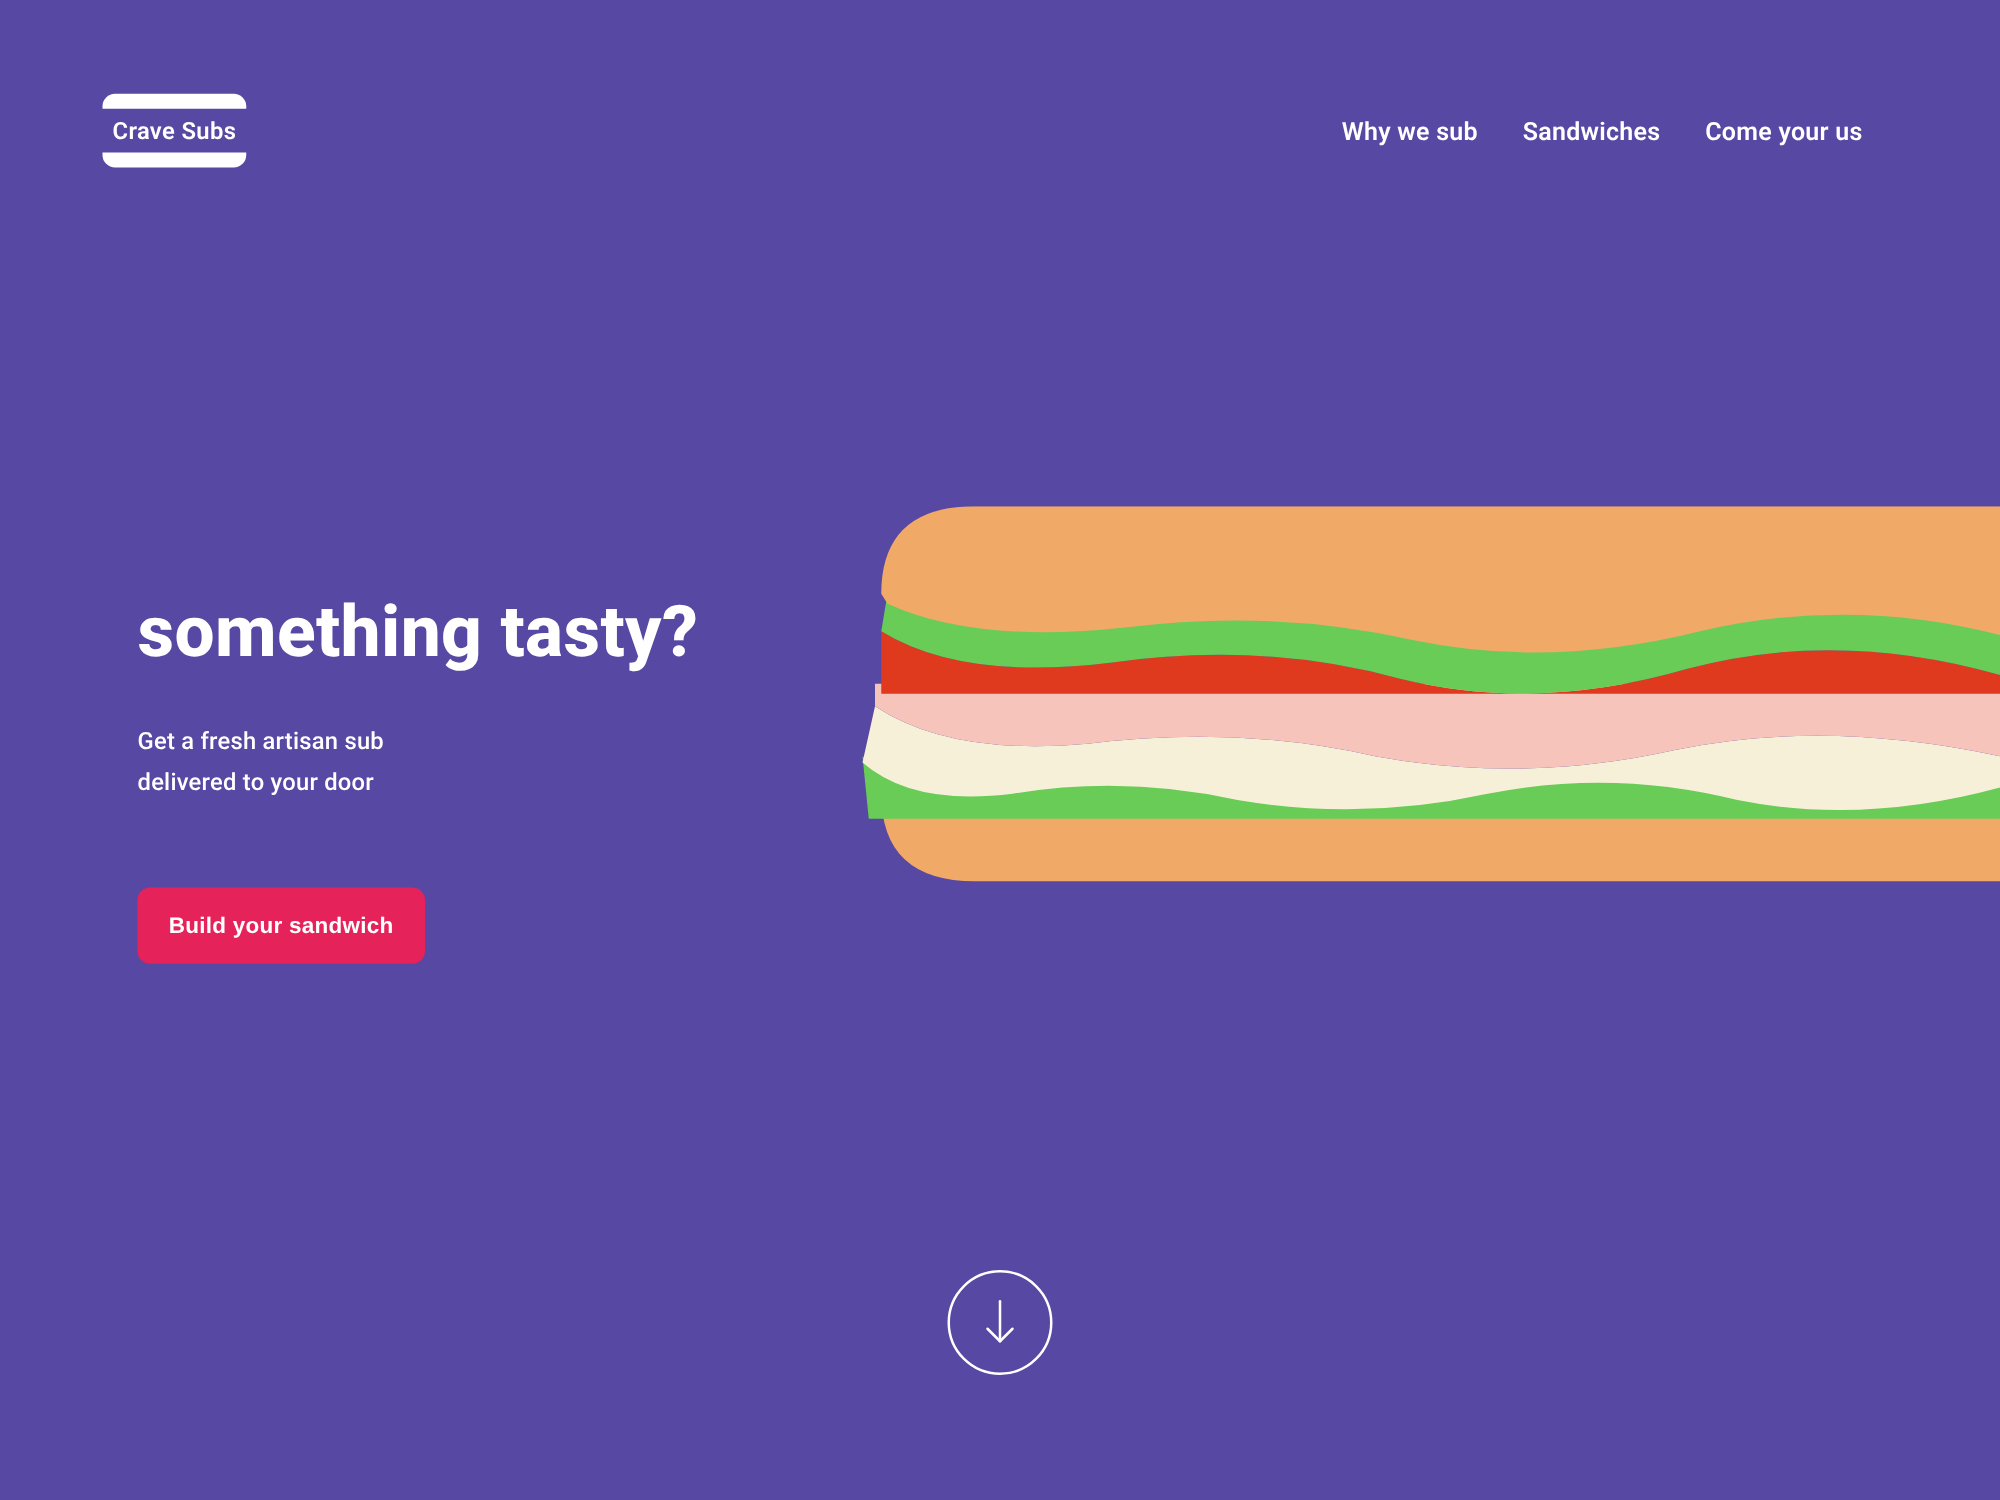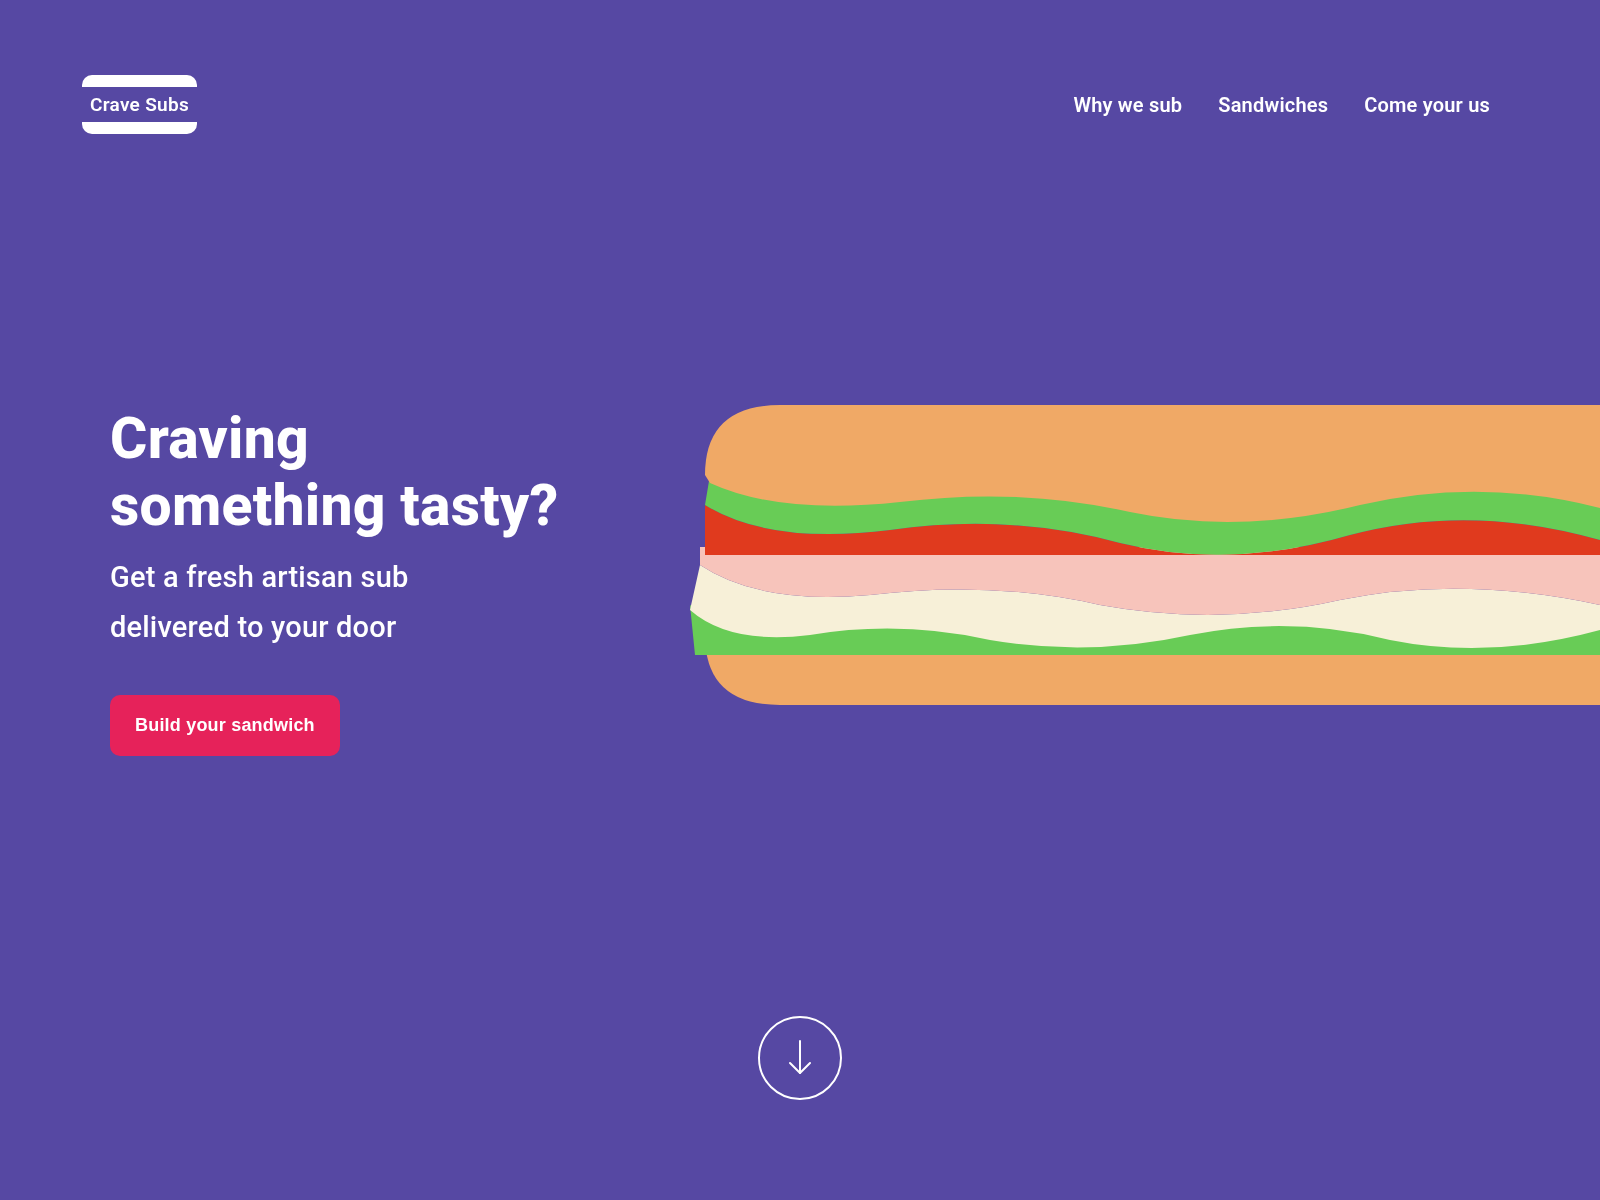--- a/index.html
+++ b/index.html
@@ -62,29 +62,29 @@
       left: 110px;
       top: 405px;
     }
     .hero-title {
       font-size: 57px;
       font-weight: 800;
       line-height: 1.18;
       letter-spacing: 0.3px;
     }
     .hero-sub {
-      margin-top: 12px;
-      font-size: 29px;
+      margin-top: 36px;
+      font-size: 19px;
       font-weight: 500;
       line-height: 1.75;
       letter-spacing: 0.2px;
     }
     .cta-button {
       display: inline-block;
-      margin-top: 42px;
+      margin-top: 68px;
       background: #e6225a;
       color: #ffffff;
       font-size: 18px;
       font-weight: 600;
       padding: 20px 25px;
       border-radius: 10px;
       border: none;
       cursor: pointer;
       letter-spacing: 0.2px;
     }
@@ -121,21 +121,21 @@
   </div>
   <nav class="nav">
     <a class="nav-link">Why we sub</a>
     <a class="nav-link">Sandwiches</a>
     <a class="nav-link">Come your us</a>
   </nav>
 </header>
 
 <section class="hero">
   <h1 class="hero-title">
-    <span>Craving</span><br>
+    <br>
     <span>something tasty?</span>
   </h1>
   <p class="hero-sub">
     <span>Get a fresh artisan sub</span><br>
     <span>delivered to your door</span>
   </p>
   <button class="cta-button">Build your sandwich</button>
 </section>
 
 <div class="sandwich-art">

